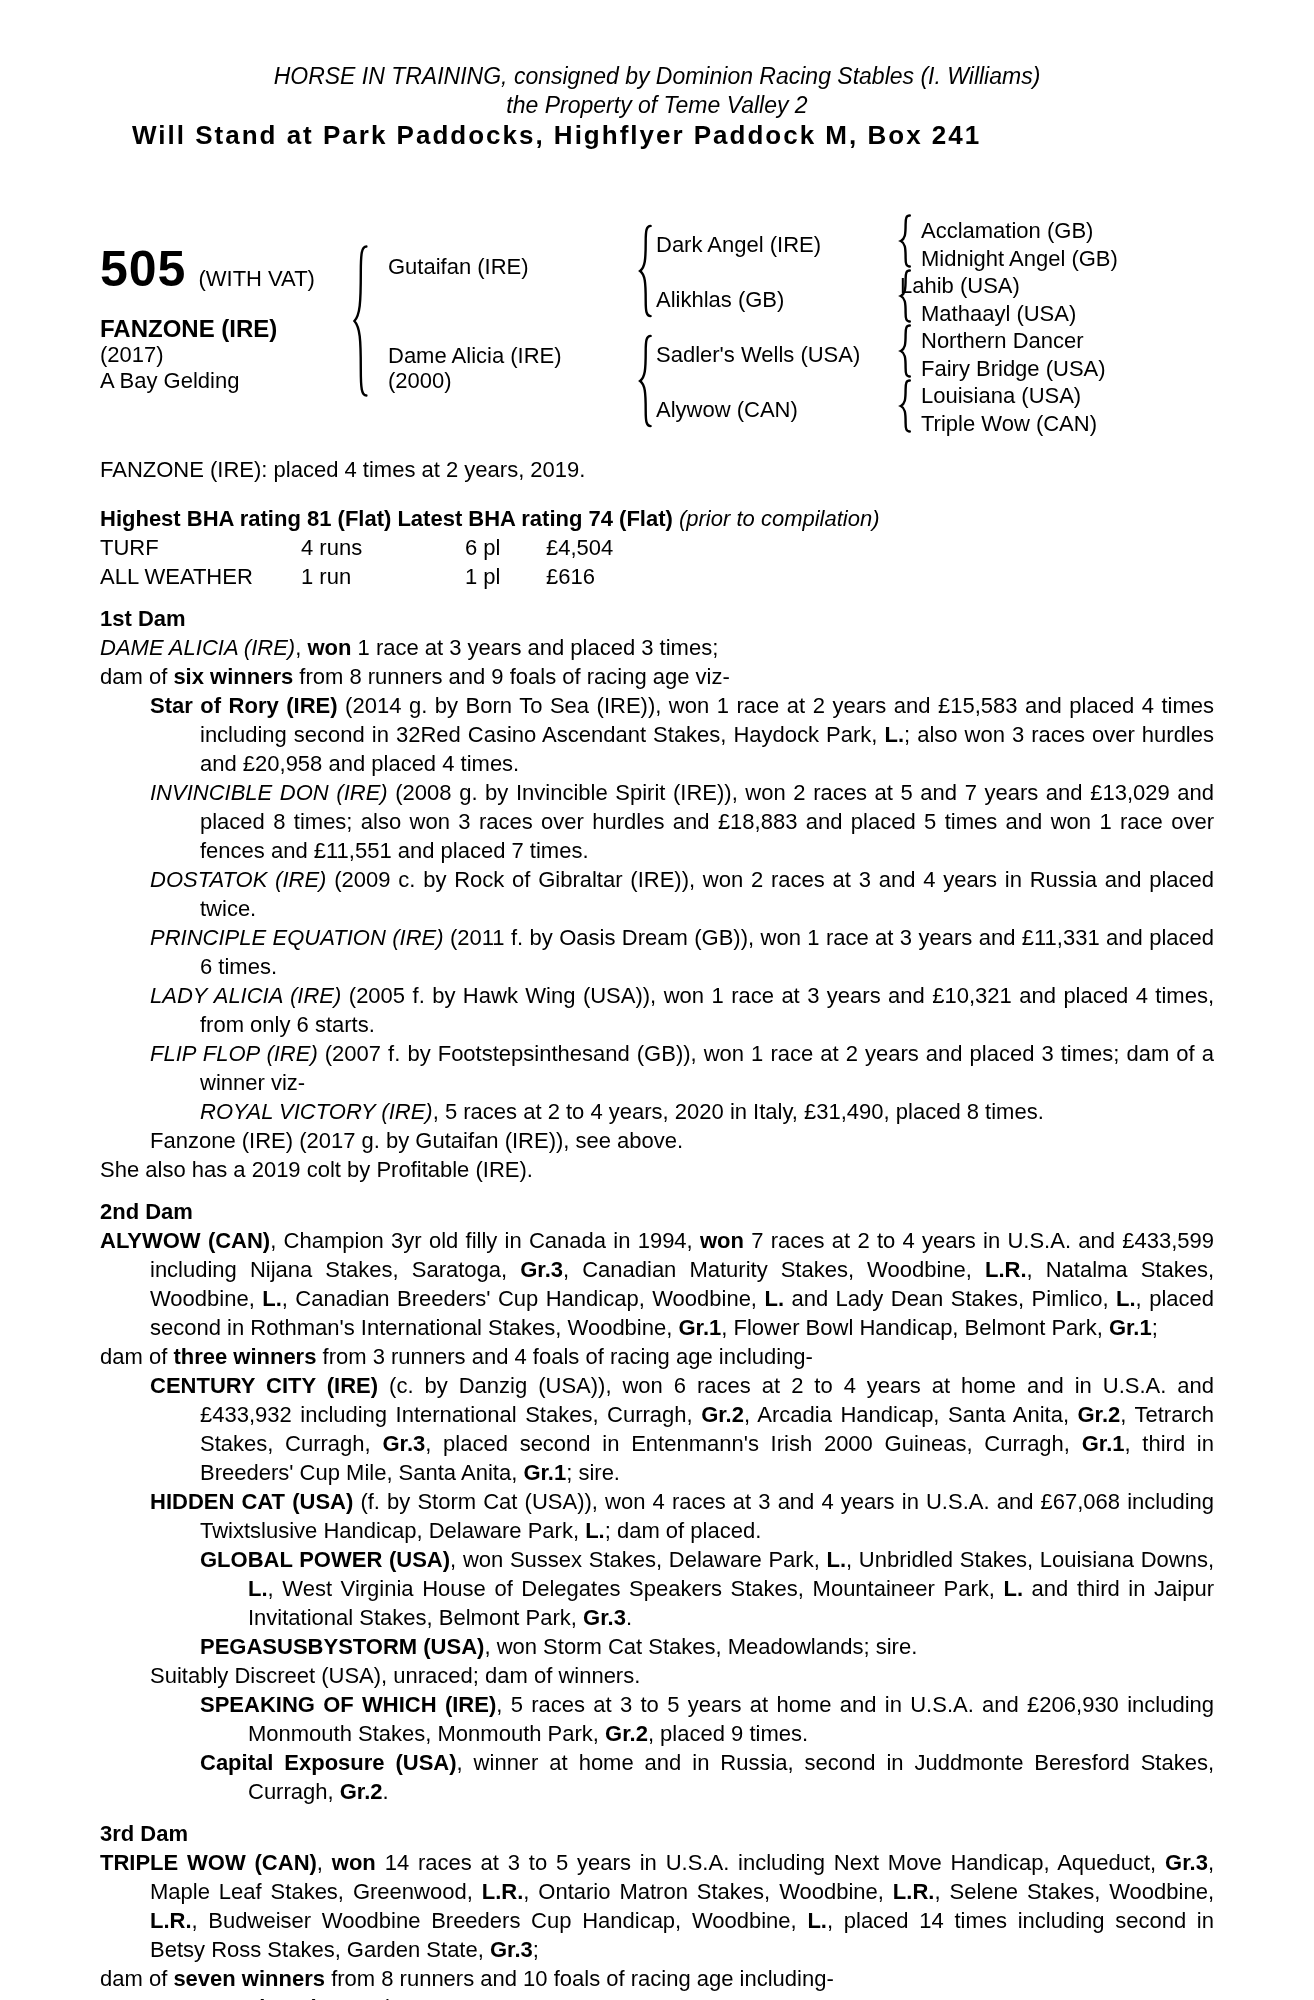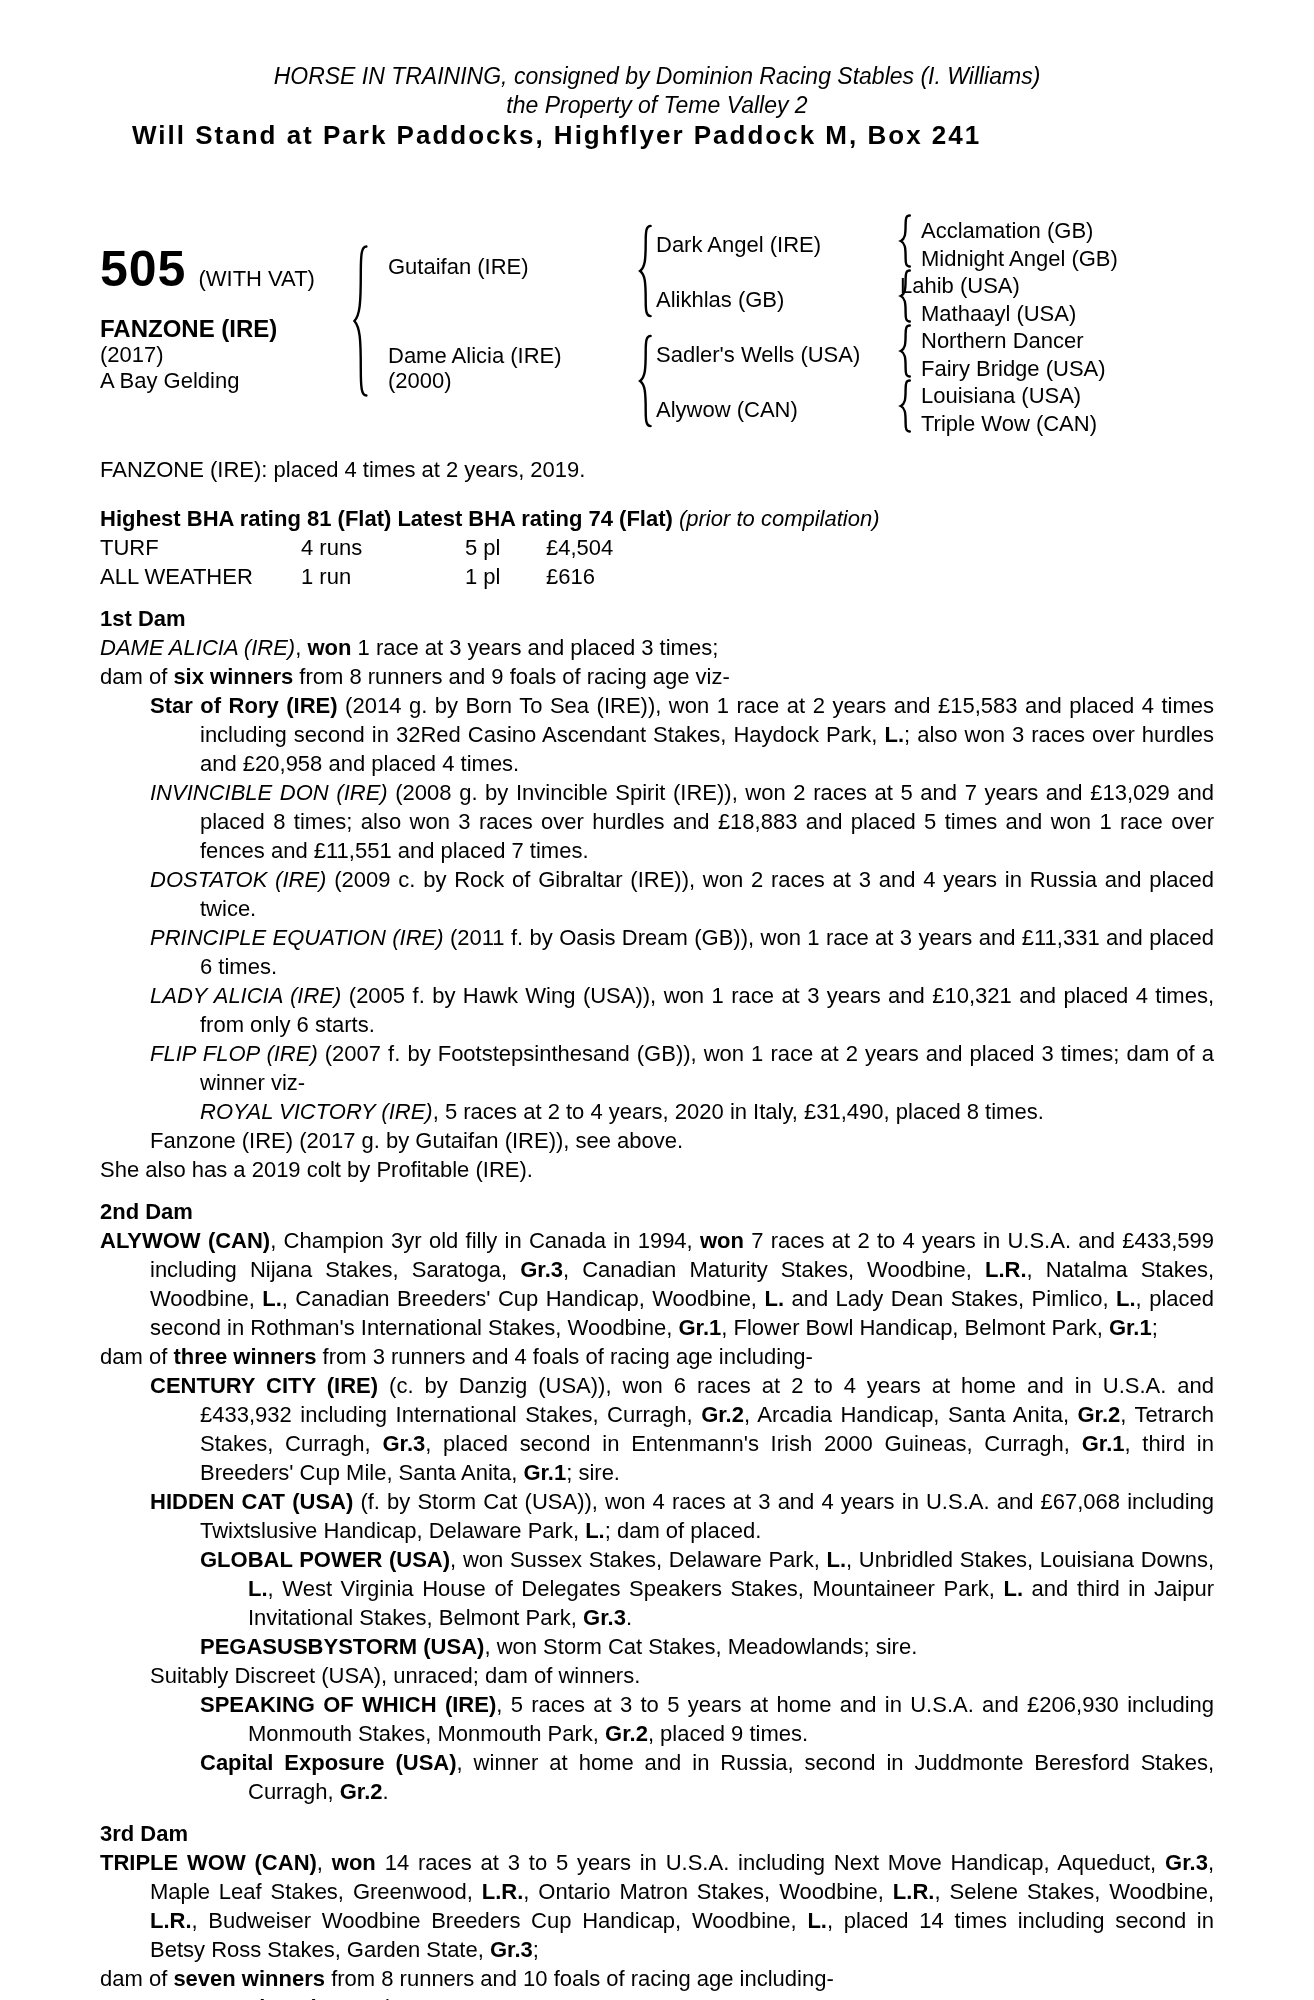--- a/index.html
+++ b/index.html
@@ -107,21 +107,21 @@
   </div>
 
   <div class="race-summary">FANZONE (IRE): placed 4 times at 2 years, 2019.</div>
 
   <div class="rating-line">
     <span class="b">Highest BHA rating 81 (Flat) Latest BHA rating 74 (Flat) </span><span class="i">(prior to compilation)</span>
   </div>
 
   <div class="rr-table">
     <div class="rr-row">
-      <span class="rr-c1">TURF</span><span class="rr-c2">4 runs</span><span class="rr-c3">5 pl</span><span class="rr-c4">£4,504</span>
+      <span class="rr-c1">TURF</span><span class="rr-c2">4 runs</span><span class="rr-c3">6 pl</span><span class="rr-c4">£4,504</span>
     </div>
     <div class="rr-row">
       <span class="rr-c1">ALL WEATHER</span><span class="rr-c2">1 run</span><span class="rr-c3">1 pl</span><span class="rr-c4">£616</span>
     </div>
   </div>
 
   <div>
       <section class="dam-section">
         <div class="sec-head">1st Dam</div>
         <div class="p ind0"><span class="i">DAME ALICIA (IRE)</span><span>, </span><span class="b">won</span><span> 1 race at 3 years and placed 3 times;</span></div>

